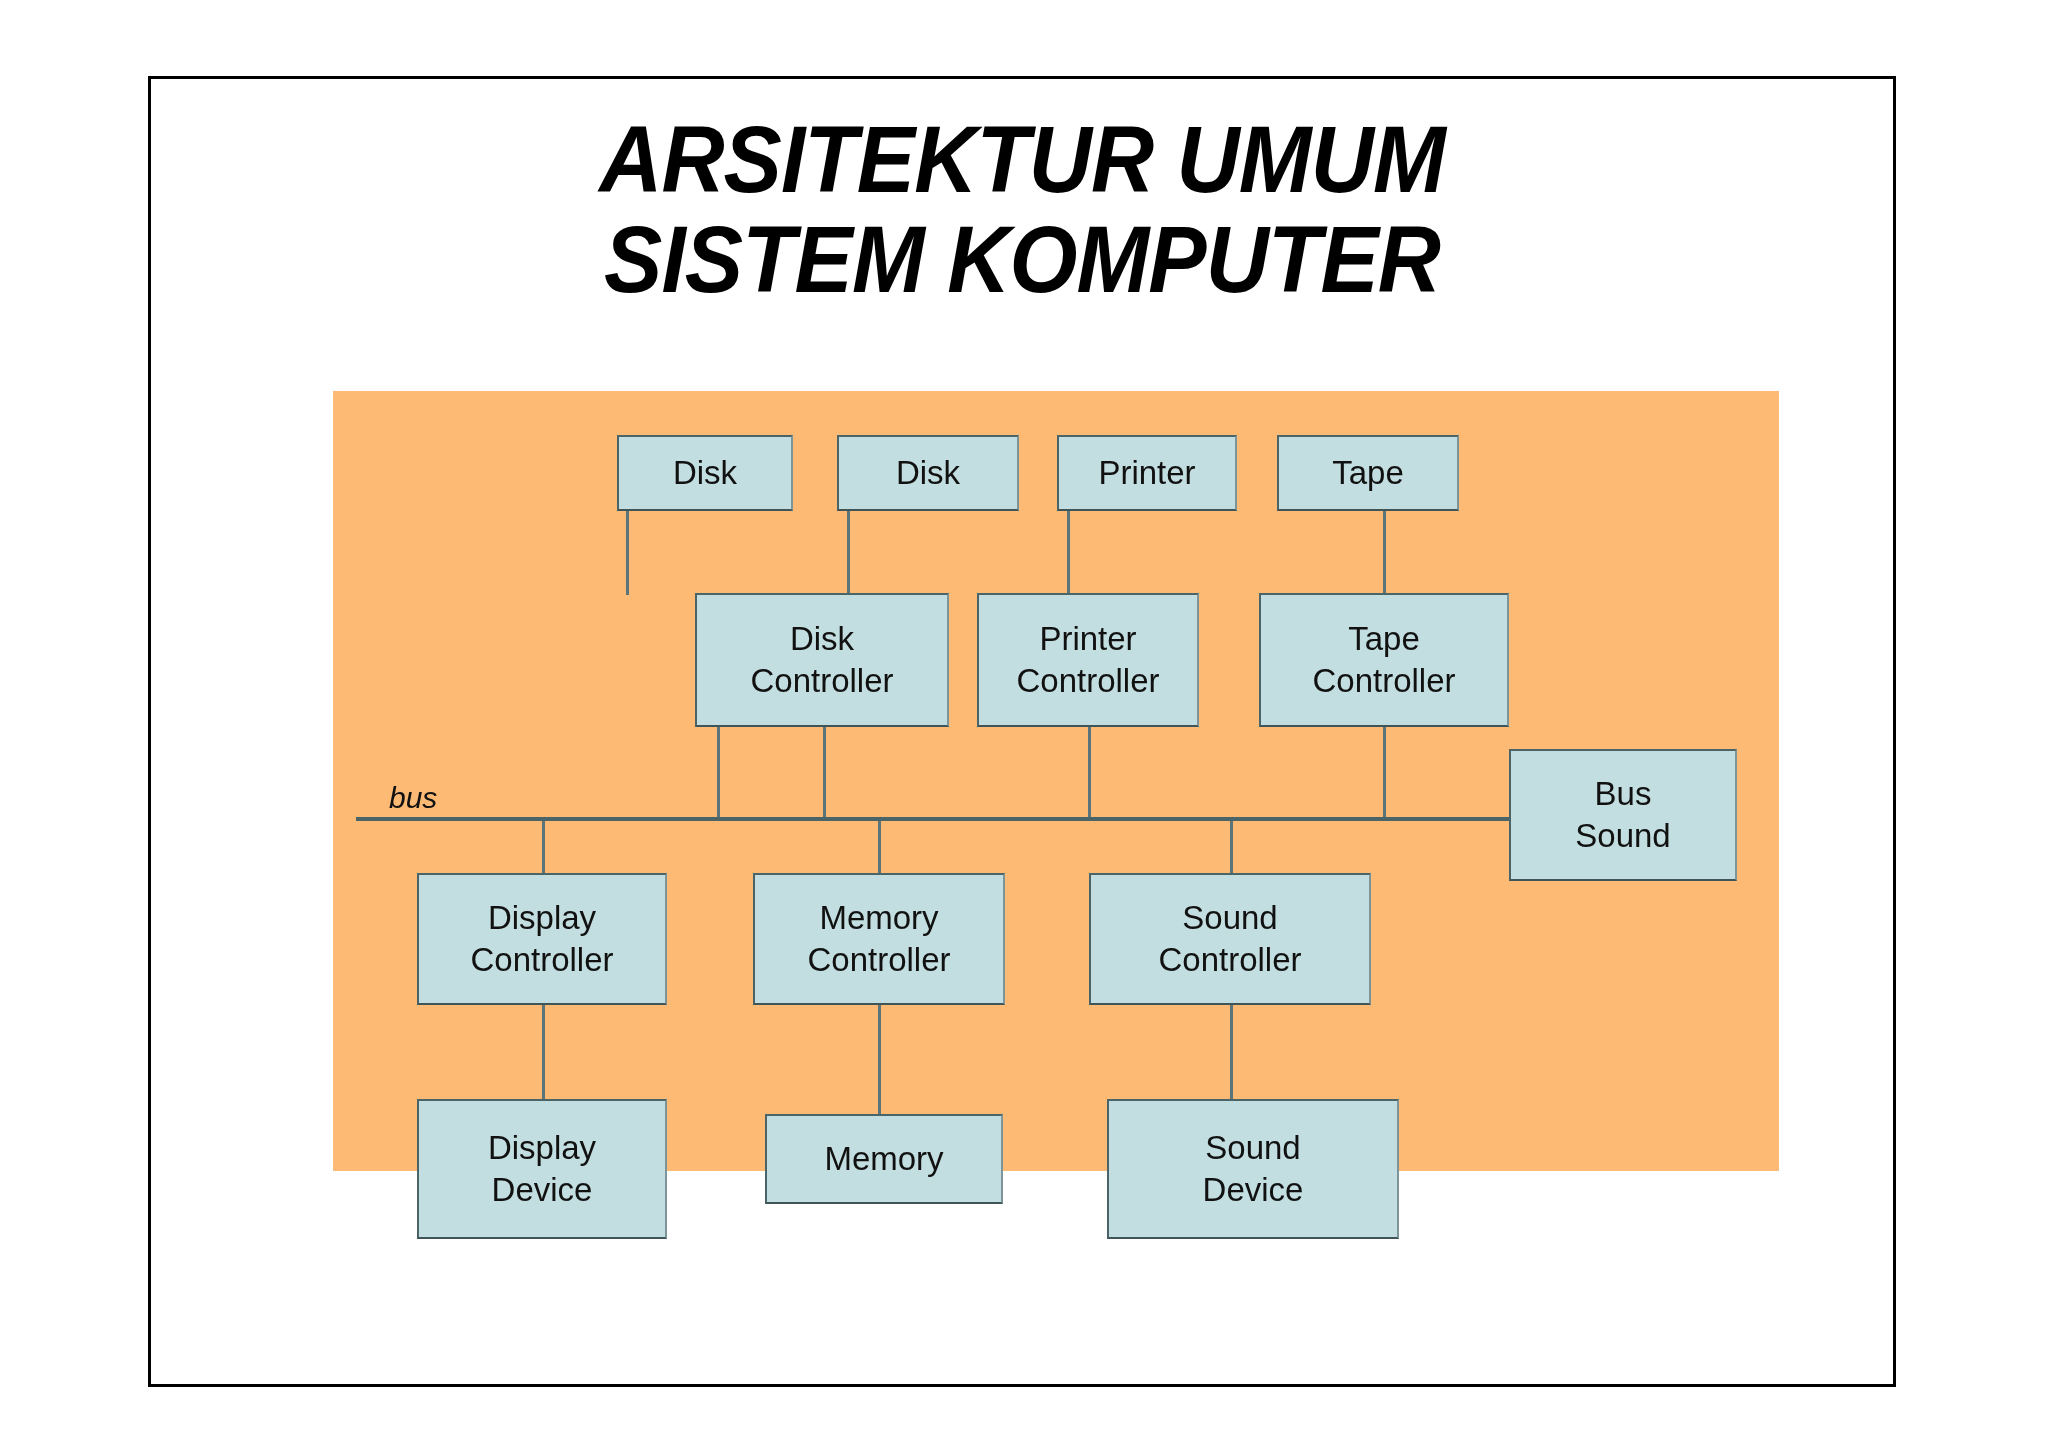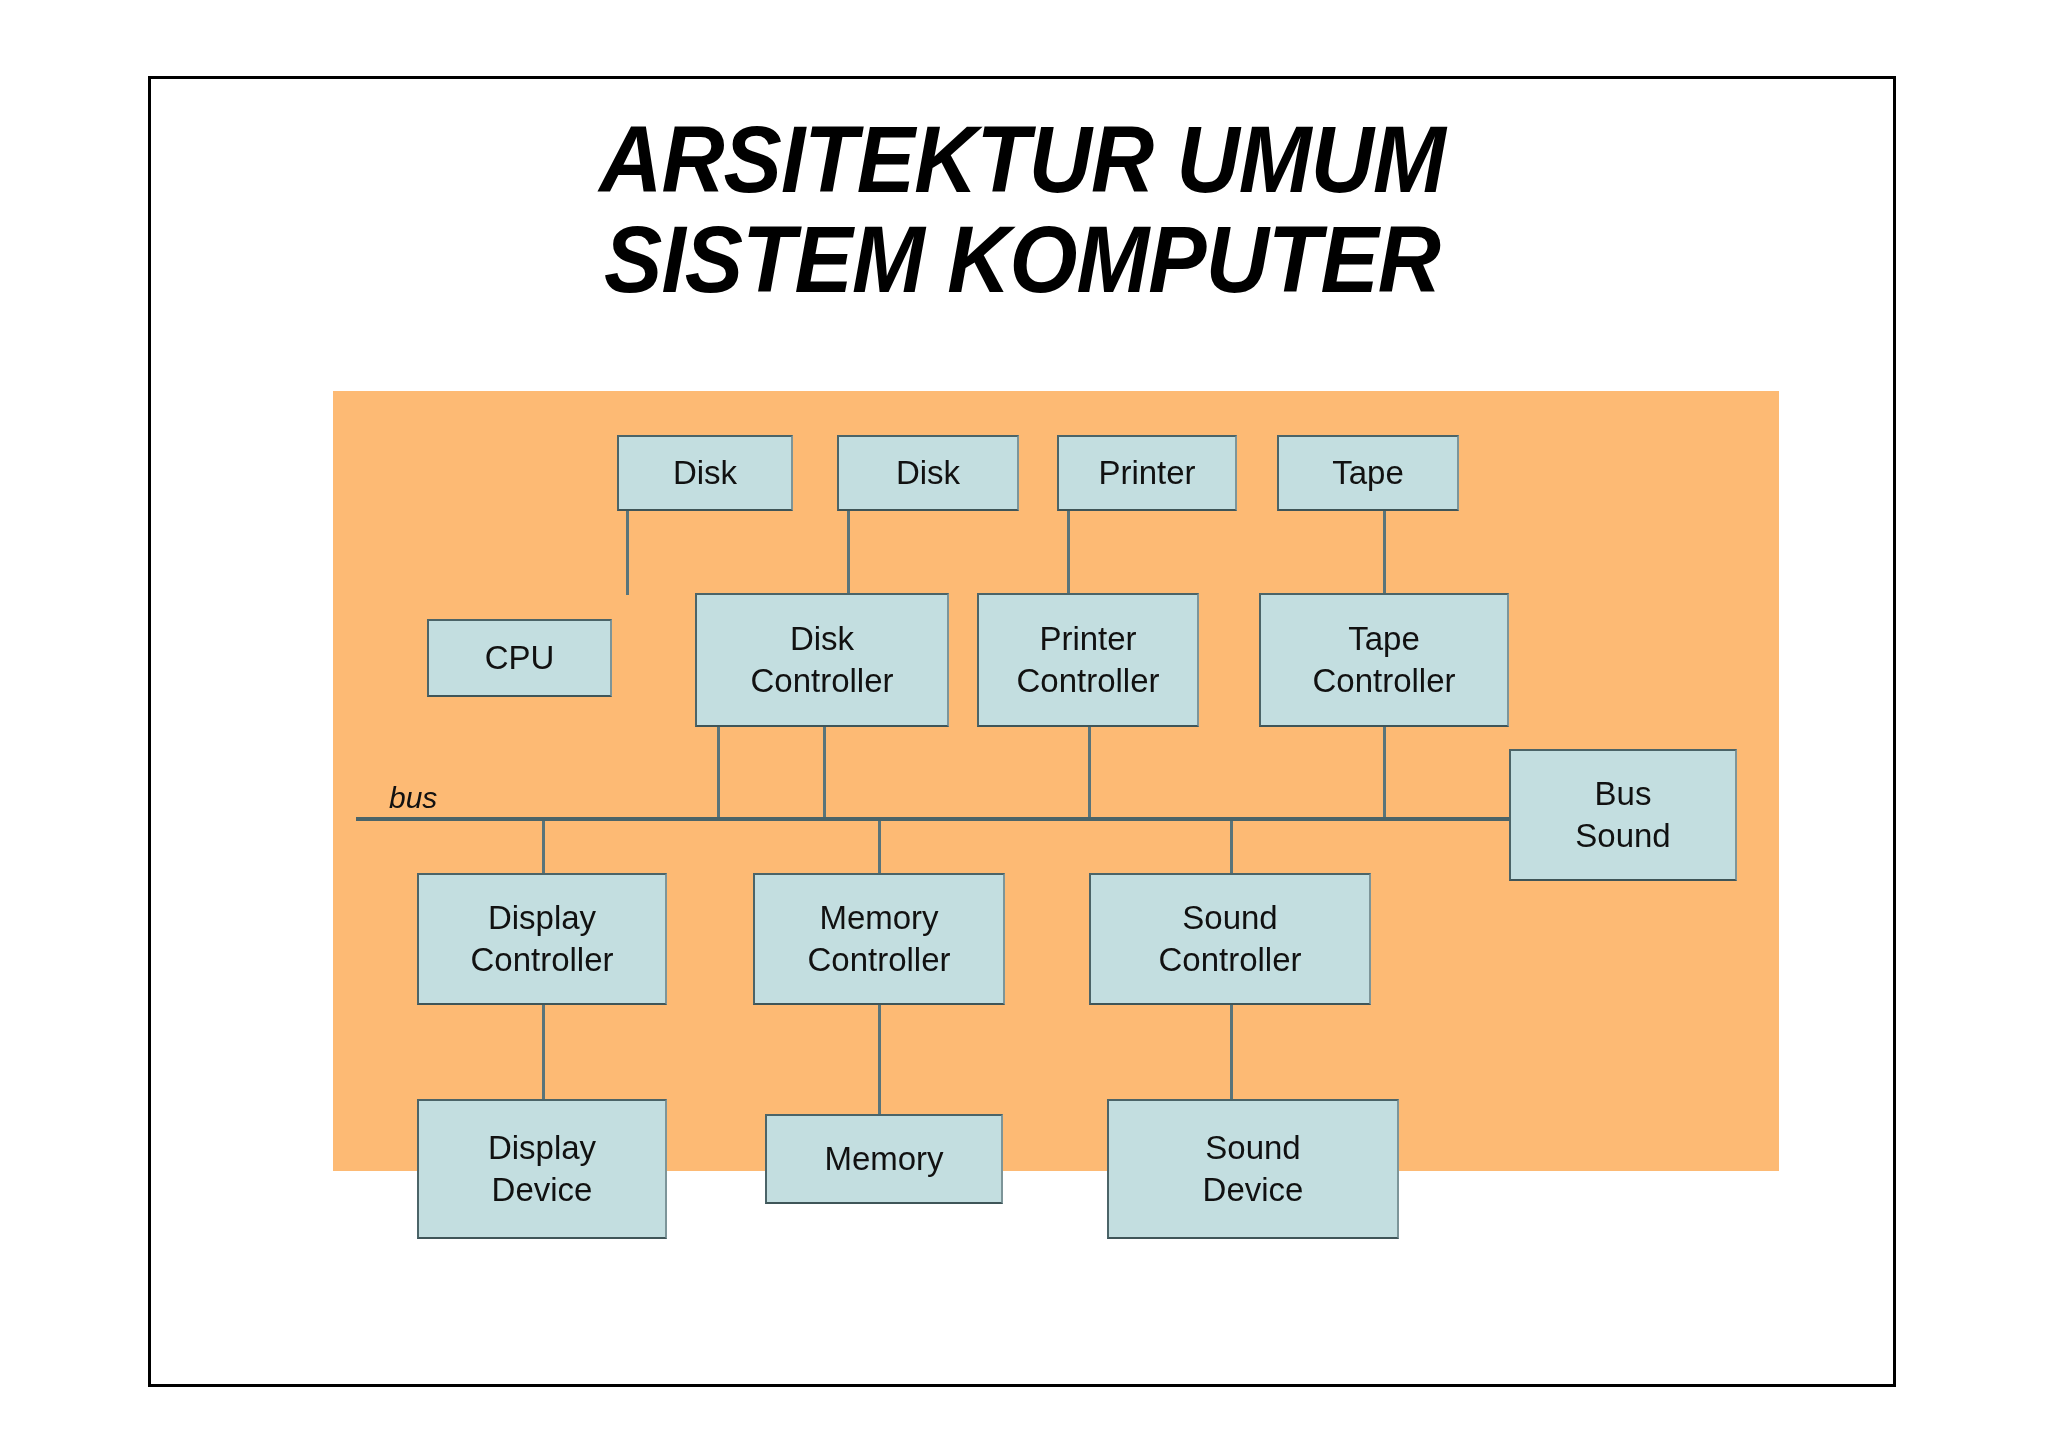--- a/index.html
+++ b/index.html
@@ -159,23 +159,20 @@
     </div>
 
     <div class="dbox" style="left:724px; top:44px; width:180px; height:76px;">
       <span>Printer</span>
     </div>
 
     <div class="dbox" style="left:944px; top:44px; width:182px; height:76px;">
       <span>Tape</span>
     </div>
 
-    <div class="dbox" style="left:94px; top:228px; width:185px; height:78px;">
-      <span>CPU</span>
-    </div>
 
     <div class="dbox" style="left:362px; top:202px; width:254px; height:134px;">
       <span>Disk</span>
       <span>Controller</span>
     </div>
 
     <div class="dbox" style="left:644px; top:202px; width:222px; height:134px;">
       <span>Printer</span>
       <span>Controller</span>
     </div>

